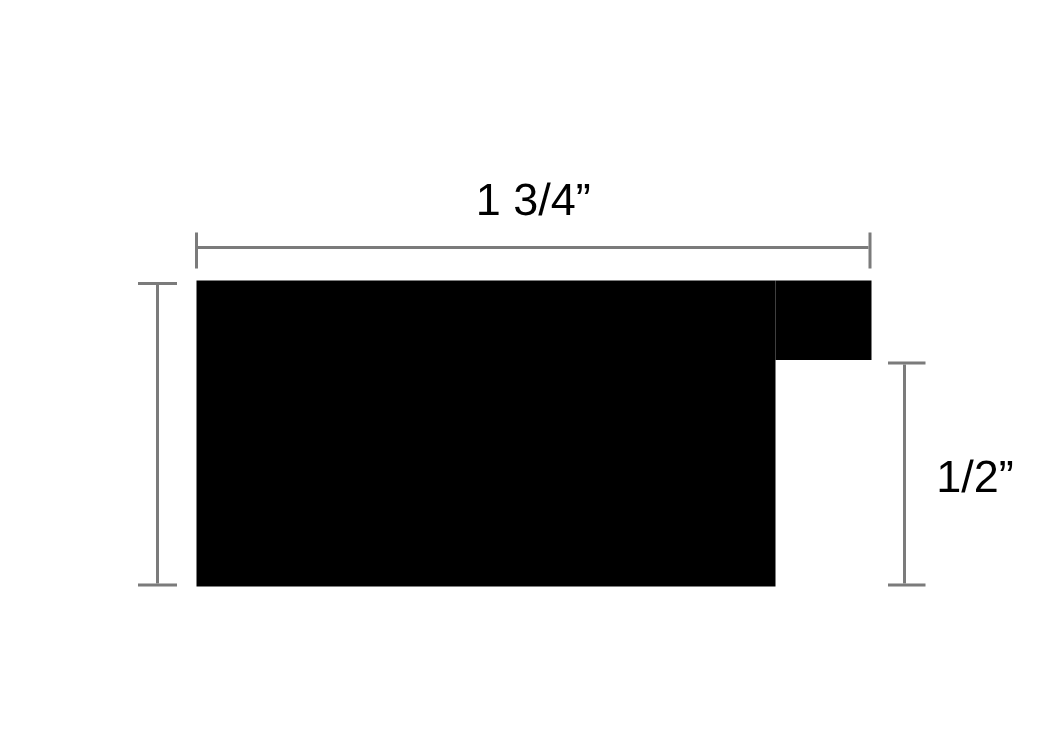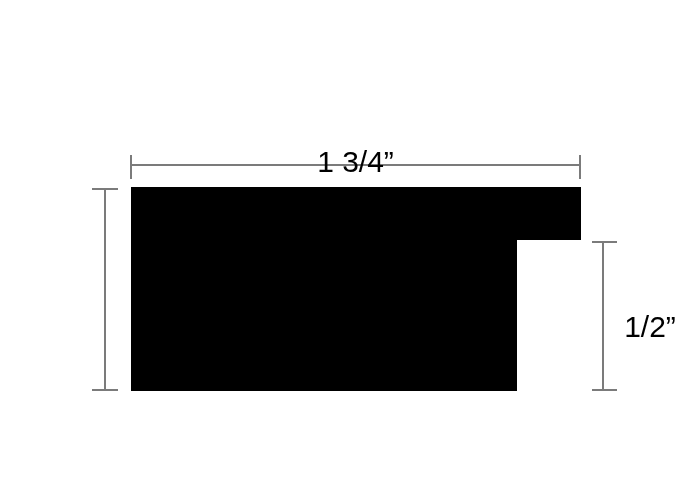--- a/index.html
+++ b/index.html
@@ -74,32 +74,31 @@
   .dim-right-height .line { left: 10px; }
 
   
   .dim-label {
     position: absolute;
     color: var(--text, #000000);
     font-size: 30px;
     line-height: 30px;
     text-align: center;
     white-space: nowrap;
-    margin-top: 28px;
   }
   .label-width {
     left: 130px; top: 119px;
     width: 451px;
   }
   .label-left-height {
     left: 26px; top: 276px;
     width: 70px;
   }
   .label-right-height {
-    left: 615px; top: 284px;
+    left: 615px; top: 304px;
     width: 70px;
   }
 </style>
 </head>
 <body>
 
 <div class="canvas">
 
   <div class="shape-rect profile-body"></div>
   <div class="shape-rect profile-lip"></div>

